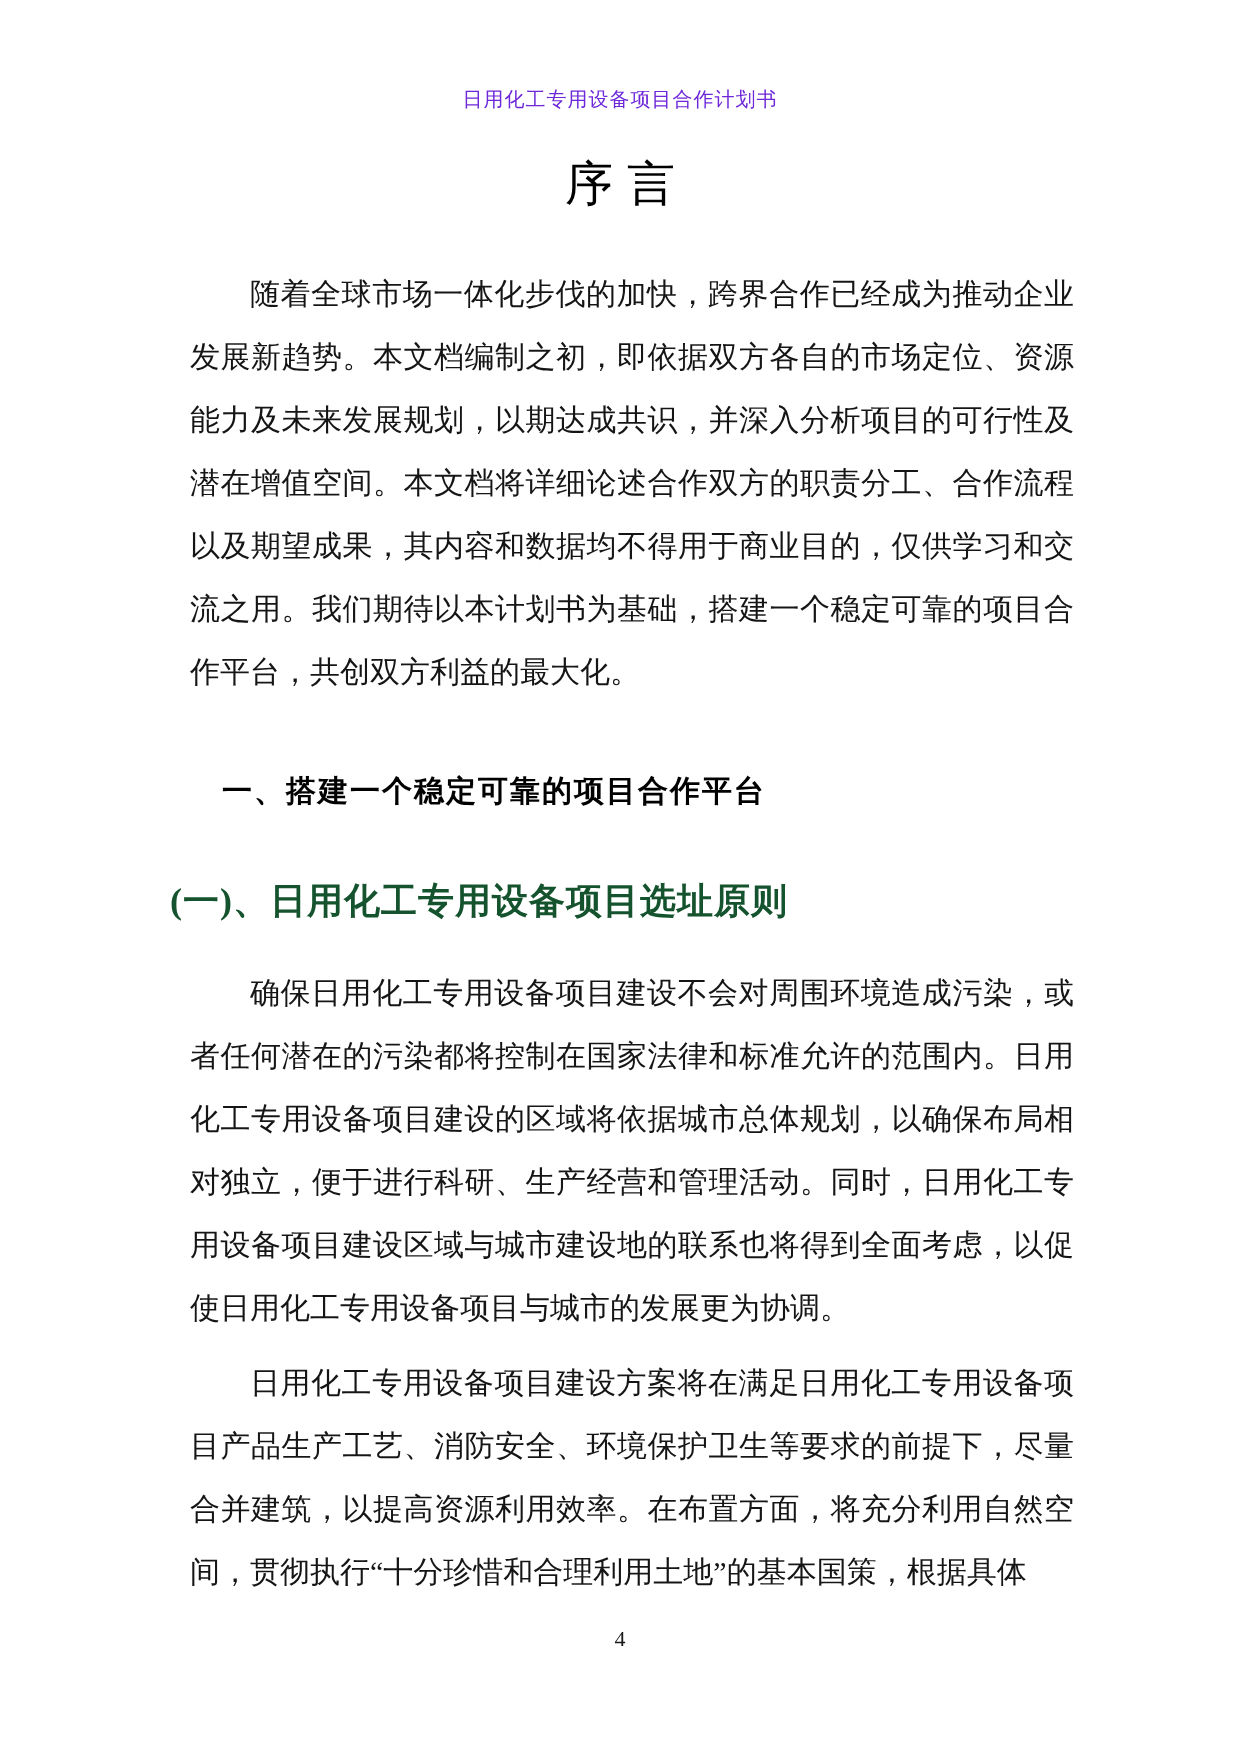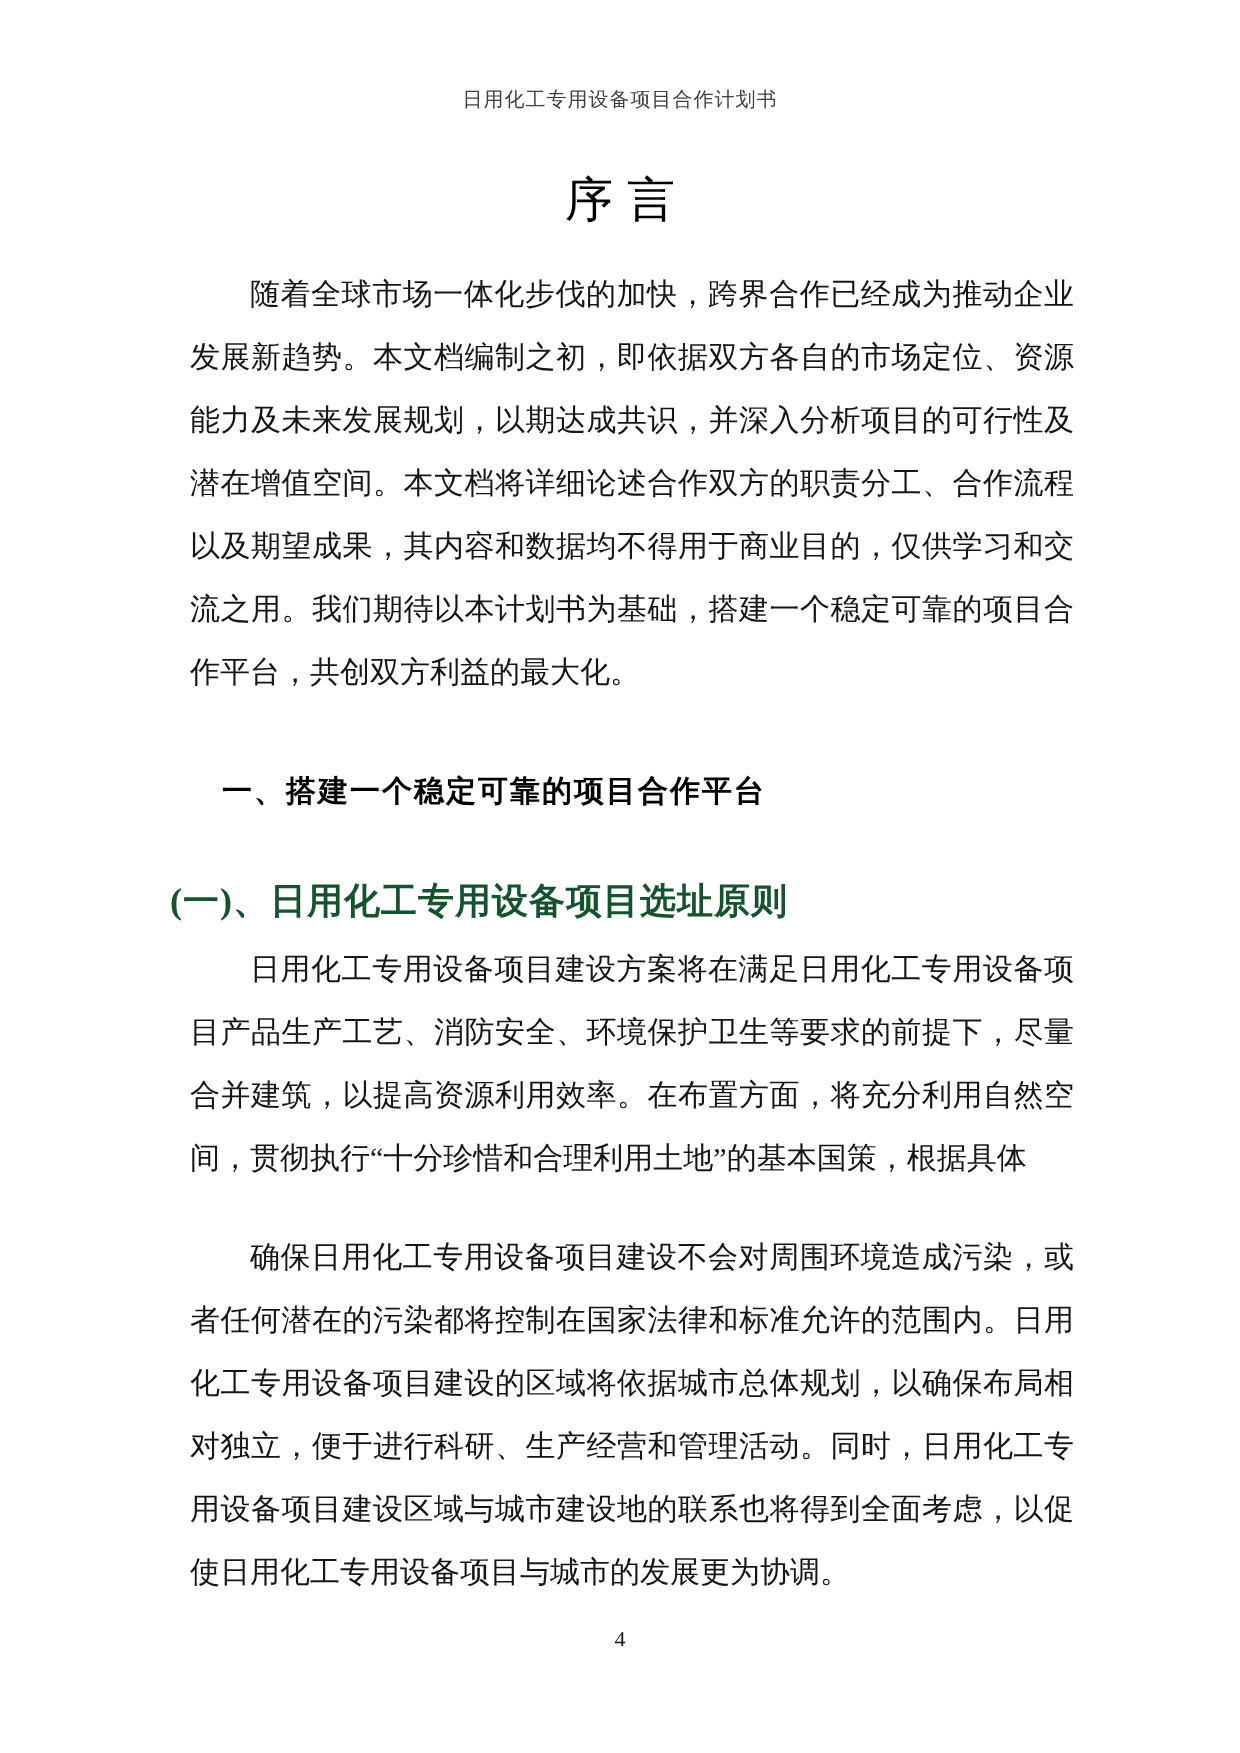--- a/index.html
+++ b/index.html
@@ -17,28 +17,28 @@
     overflow: hidden;
   }
   .doc-header {
     position: absolute;
     top: 86px;
     left: 0;
     right: 0;
     text-align: center;
     font-size: 20px;
     letter-spacing: 1px;
-    color: #404040;
+    color: #6d28d9;
   }
   .doc-title {
     position: absolute;
     top: 152px;
     left: 0;
     right: 0;
-    margin: 16px;
+    margin: 0;
     text-align: center;
     font-size: 48px;
     font-weight: 400;
     letter-spacing: 14px;
     text-indent: 14px; 
     color: #000000;
   }
   .content {
     position: absolute;
     left: 190px;
@@ -98,21 +98,21 @@
   <h1 class="doc-title">序言</h1>
 
   <div class="content">
 
     <p class="body-para">随着全球市场一体化步伐的加快，跨界合作已经成为推动企业发展新趋势。本文档编制之初，即依据双方各自的市场定位、资源能力及未来发展规划，以期达成共识，并深入分析项目的可行性及潜在增值空间。本文档将详细论述合作双方的职责分工、合作流程以及期望成果，其内容和数据均不得用于商业目的，仅供学习和交流之用。我们期待以本计划书为基础，搭建一个稳定可靠的项目合作平台，共创双方利益的最大化。</p>
 
     <h2 class="section-heading">一、搭建一个稳定可靠的项目合作平台</h2>
 
     <h3 class="subsection-heading">(一)、日用化工专用设备项目选址原则</h3>
 
+    <p class="body-para body-para-first">确保日用化工专用设备项目建设不会对周围环境造成污染，或者任何潜在的污染都将控制在国家法律和标准允许的范围内。日用化工专用设备项目建设的区域将依据城市总体规划，以确保布局相对独立，便于进行科研、生产经营和管理活动。同时，日用化工专用设备项目建设区域与城市建设地的联系也将得到全面考虑，以促使日用化工专用设备项目与城市的发展更为协调。</p>
+
     <p class="body-para body-para-next">日用化工专用设备项目建设方案将在满足日用化工专用设备项目产品生产工艺、消防安全、环境保护卫生等要求的前提下，尽量合并建筑，以提高资源利用效率。在布置方面，将充分利用自然空间，贯彻执行“十分珍惜和合理利用土地”的基本国策，根据具体</p>
-
-    <p class="body-para body-para-first">确保日用化工专用设备项目建设不会对周围环境造成污染，或者任何潜在的污染都将控制在国家法律和标准允许的范围内。日用化工专用设备项目建设的区域将依据城市总体规划，以确保布局相对独立，便于进行科研、生产经营和管理活动。同时，日用化工专用设备项目建设区域与城市建设地的联系也将得到全面考虑，以促使日用化工专用设备项目与城市的发展更为协调。</p>
 
   </div>
 
   <div class="page-number">4</div>
 
 </div>
 
 </body></html>

